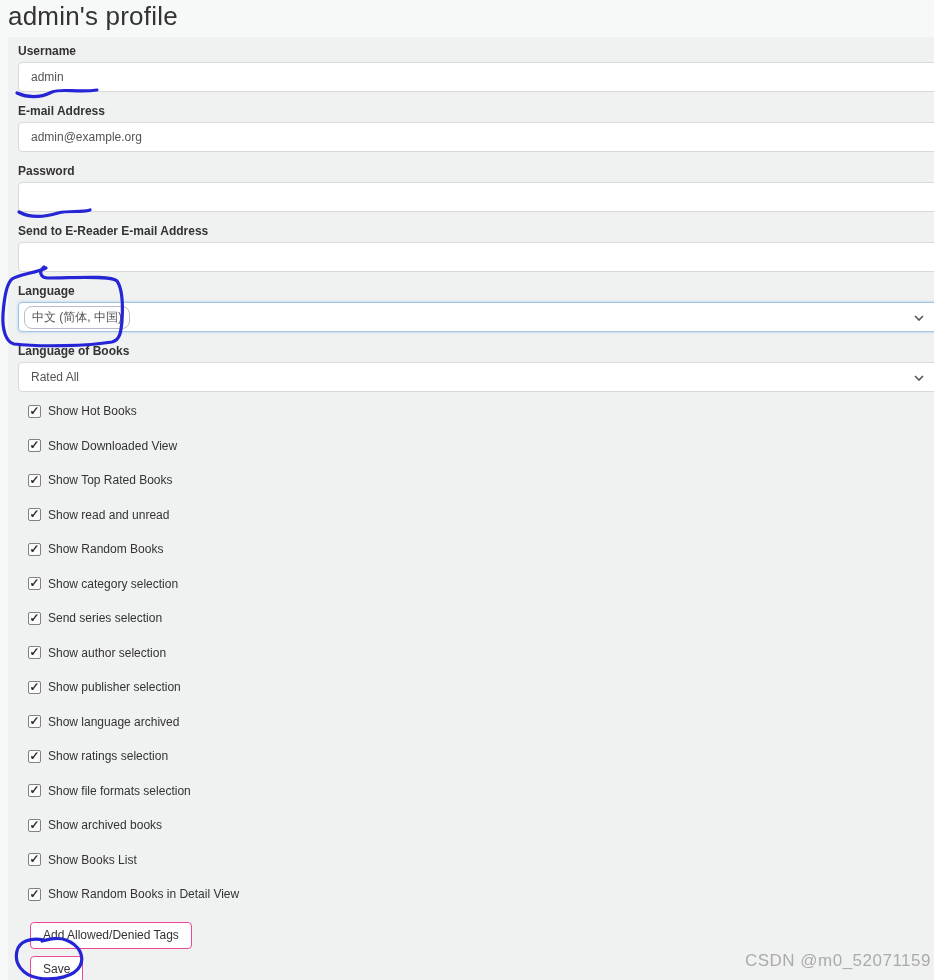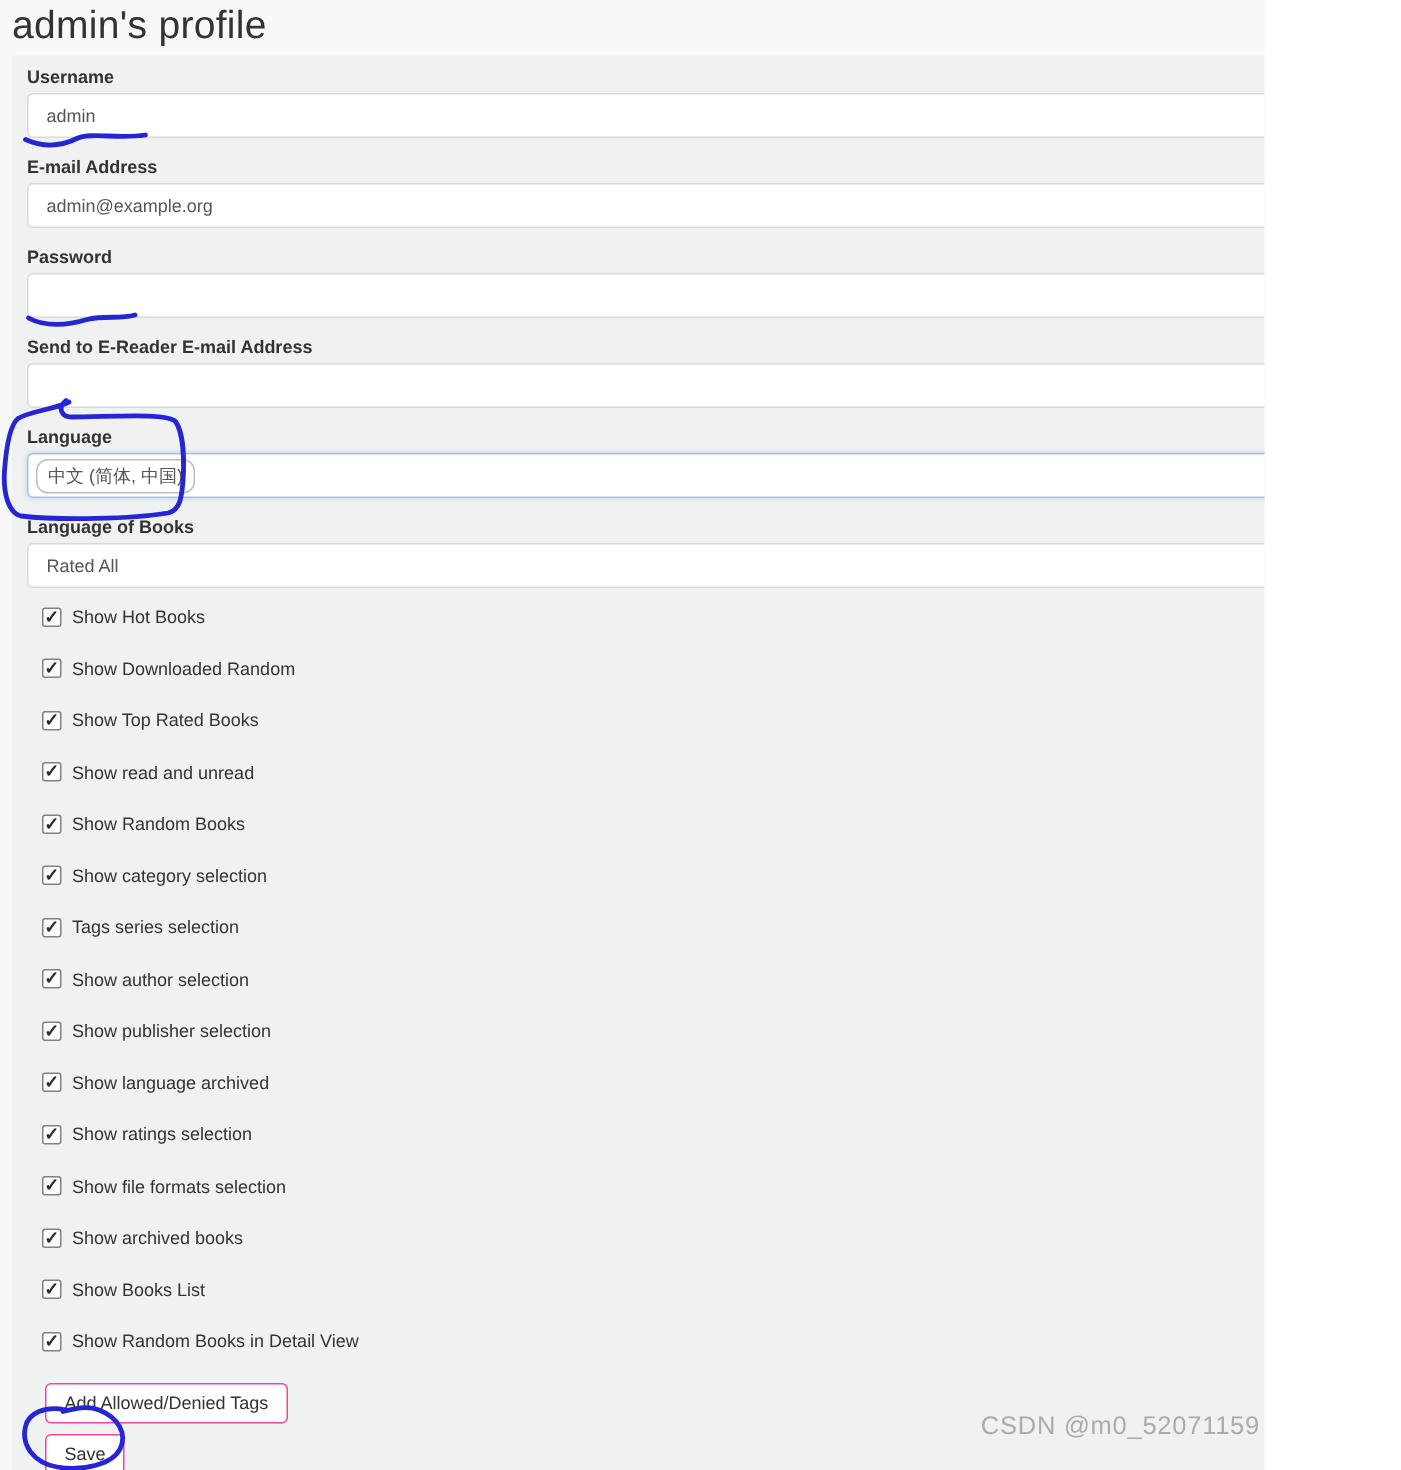--- a/index.html
+++ b/index.html
@@ -1,19 +1,19 @@
 <!DOCTYPE html>
 <html><head>
 <meta charset="utf-8">
 <style>
   * { margin:0; padding:0; box-sizing:border-box; }
   html,body { background:#fff; }
   body { font-family:"Liberation Sans", sans-serif; }
   .page {
-    position:relative; width:843px; height:980px; overflow:hidden;
+    position:relative; width:934px; height:980px; overflow:hidden;
     background:#f7f8f8;
   }
   .page-title {
     position:absolute; left:8px; top:1px;
     font-size:26px; font-weight:400; color:#333; letter-spacing:0.2px;
   }
   .panel {
     position:absolute; left:8px; top:37px; width:952px; height:943px;
     background:#f0f1f1; padding:7px 10px 0 10px;
   }
@@ -48,21 +48,21 @@
   }
   .cblabel { font-size:12px; font-weight:400; color:#333; margin-left:7px; }
   .btnrow { margin:15px 0 0 12px; display:flex; gap:4px; }
   .btn {
     background:#fff; border:1px solid #ec4899; border-radius:4px;
     padding:6px 12px; font-size:12px; color:#333; cursor:pointer;
     font-family:"Liberation Sans", sans-serif; line-height:13px;
   }
   .saverow { margin:7px 0 0 12px; }
   .watermark {
-    position:absolute; right:3px; bottom:19px; font-size:17px; color:#ababab;
+    position:absolute; right:3px; bottom:9px; font-size:17px; color:#ababab;
     letter-spacing:0.5px;
   }
   .annot-layer { position:absolute; left:0; top:0; width:934px; height:980px; pointer-events:none; }
   .annot { fill:none; stroke:#2525d6; stroke-width:3.2; stroke-linecap:round; stroke-linejoin:round; }
 </style>
 </head>
 <body>
 
 <div class="page">
 
@@ -109,41 +109,41 @@
         </svg>
       </div>
     </div>
 
     <div class="cbrow">
       <span class="cb">✓</span>
       <span class="cblabel">Show Hot Books</span>
     </div>
     <div class="cbrow">
       <span class="cb">✓</span>
-      <span class="cblabel">Show Downloaded Random</span>
+      <span class="cblabel">Show Downloaded View</span>
     </div>
     <div class="cbrow">
       <span class="cb">✓</span>
       <span class="cblabel">Show Top Rated Books</span>
     </div>
     <div class="cbrow">
       <span class="cb">✓</span>
       <span class="cblabel">Show read and unread</span>
     </div>
     <div class="cbrow">
       <span class="cb">✓</span>
       <span class="cblabel">Show Random Books</span>
     </div>
     <div class="cbrow">
       <span class="cb">✓</span>
       <span class="cblabel">Show category selection</span>
     </div>
     <div class="cbrow">
       <span class="cb">✓</span>
-      <span class="cblabel">Tags series selection</span>
+      <span class="cblabel">Send series selection</span>
     </div>
     <div class="cbrow">
       <span class="cb">✓</span>
       <span class="cblabel">Show author selection</span>
     </div>
     <div class="cbrow">
       <span class="cb">✓</span>
       <span class="cblabel">Show publisher selection</span>
     </div>
     <div class="cbrow">

